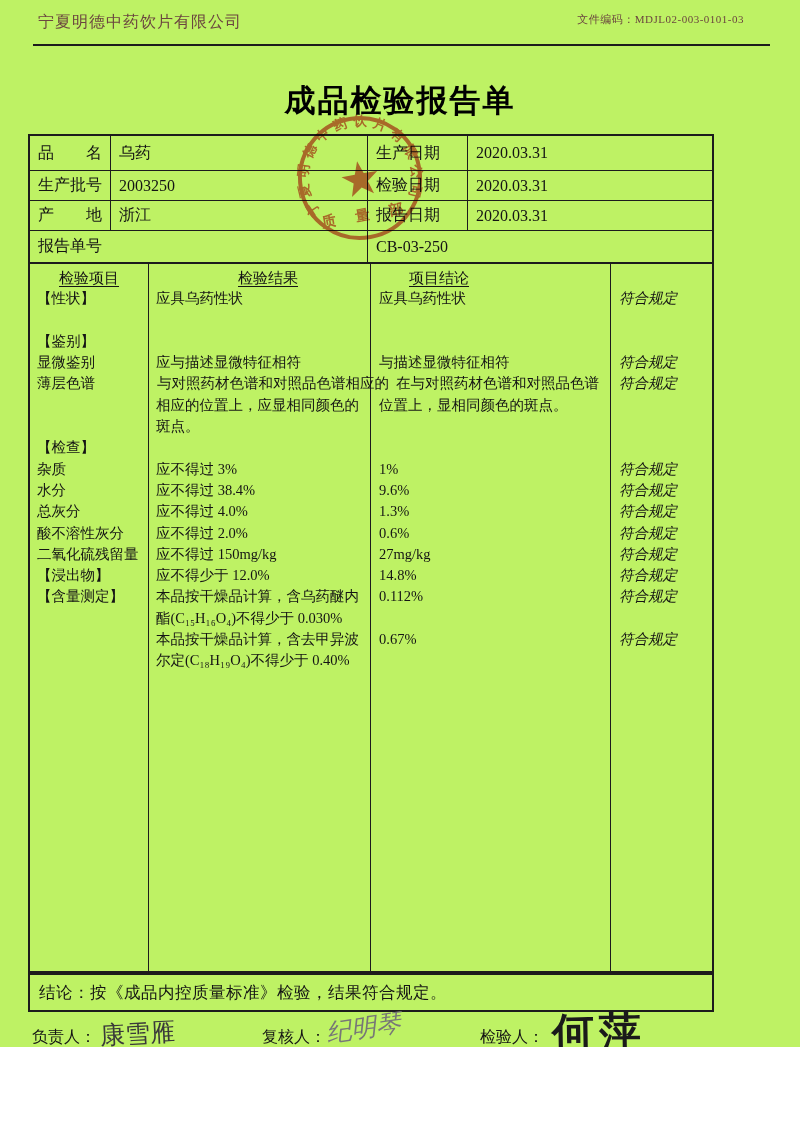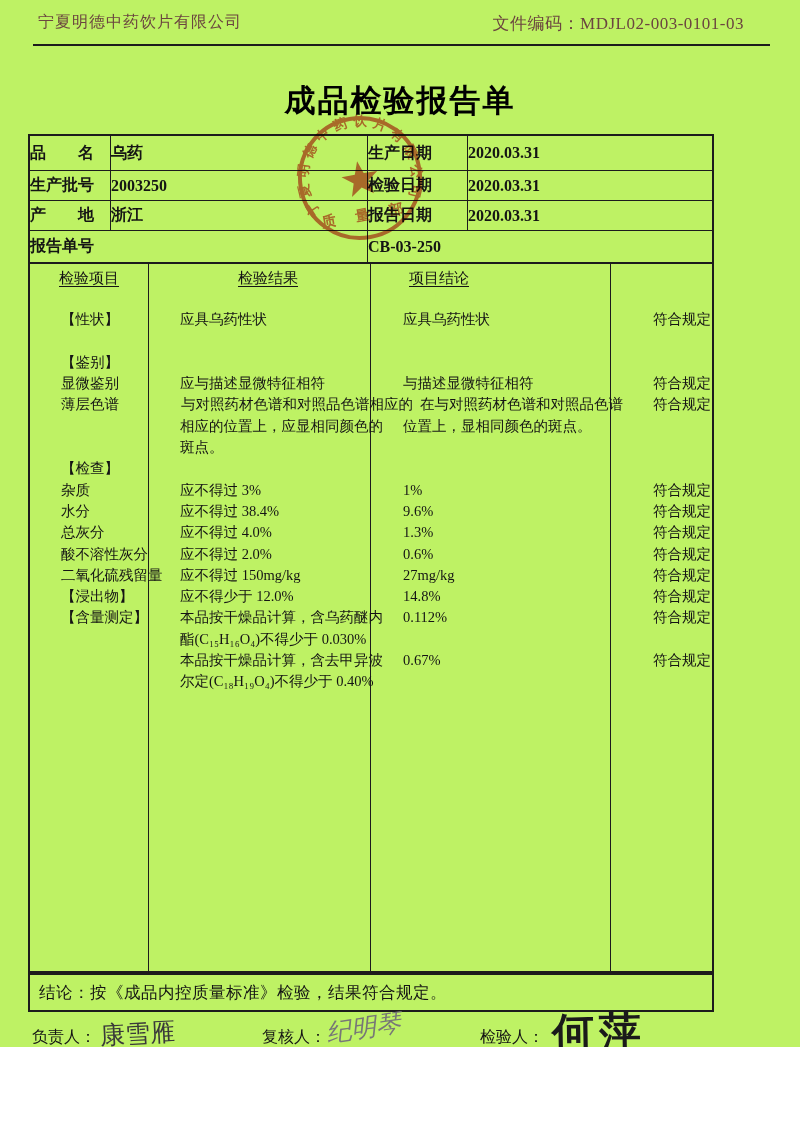--- a/index.html
+++ b/index.html
@@ -3,52 +3,52 @@
 <meta charset="utf-8">
 <style>
   html,body{margin:0;padding:0;background:#ffffff;}
   *{box-sizing:border-box;}
   .page{
     position:relative;width:800px;height:1047px;background:#bef264;overflow:hidden;
     font-family:"Liberation Serif","DejaVu Serif","DejaVu Sans",serif;color:#141414;
   }
   
   .hdr-left{position:absolute;left:38px;top:12px;font-size:16px;color:#6b463f;letter-spacing:1px;}
-  .hdr-right{position:absolute;right:56px;top:12px;font-size:17px;color:#6b463f;letter-spacing:.5px;}
+  .hdr-right{position:absolute;right:56px;top:12px;font-size:11px;color:#6b463f;letter-spacing:.5px;}
   .hdr-rule{position:absolute;left:33px;right:30px;top:44px;height:2px;background:#1c1c1c;}
   
   .title{position:absolute;left:0;right:0;top:80px;text-align:center;
     font-size:31px;font-weight:bold;letter-spacing:2px;color:#000;}
   
   .info-table{
     position:absolute;left:28px;top:134px;width:686px;
     border:2px solid #1c1c1c;border-bottom:none;
     display:grid;grid-template-columns:80px 257px 100px 245px;
     grid-template-rows:34px 30px 30px 32px;font-size:16px;
   }
-  .ic{display:flex;align-items:center;white-space:nowrap;font-weight:bold;}
+  .ic{display:flex;align-items:center;padding-left:8px;white-space:nowrap;}
   .ic.bl{border-left:1px solid #1c1c1c;}
   .ic.bt{border-top:1px solid #1c1c1c;}
   .ic.span2a{grid-column:1/3;}
   .ic.span2b{grid-column:3/5;}
   
   .main-table{position:absolute;left:28px;top:262px;width:686px;height:711px;border:2px solid #1c1c1c;}
   .vline{position:absolute;top:0;bottom:0;width:1px;background:#1c1c1c;}
   .v1{left:118px;} .v2{left:340px;} .v3{left:580px;}
   .mhead{position:absolute;left:0;top:5px;width:100%;display:flex;font-size:15px;}
   .mh{text-align:center;}
   .mh span{text-decoration:underline;text-underline-offset:3px;}
   .mh.w1{width:118px;} .mh.w2{width:222px;} .mh.w3{width:240px;} .mh.w4{width:102px;}
-  .tlines{position:absolute;left:0;top:24px;width:100%;margin-left:24px;}
+  .tlines{position:absolute;left:0;top:3px;width:100%;}
   .tline{display:flex;height:21.3px;line-height:21.3px;font-size:14.5px;white-space:nowrap;}
   .tcell{overflow:visible;}
   .tcell.c1{width:118px;padding-left:7px;}
   .tcell.c2{width:222px;padding-left:8px;}
   .tcell.c3{width:240px;padding-left:9px;}
-  .tcell.c4{width:102px;padding-left:19px;}
+  .tcell.c4{width:102px;padding-left:9px;font-style:italic;}
   
   .conclusion{position:absolute;left:28px;top:973px;width:686px;height:39px;
     border:2px solid #1c1c1c;display:flex;align-items:center;padding-left:9px;
     font-size:16.5px;letter-spacing:.5px;}
   
   .sig-row{position:absolute;left:0;top:1005px;width:800px;height:90px;}
   .sig-label{position:absolute;font-size:16px;color:#141414;font-family:Liberation Serif, serif;}
   .lab1{left:32px;top:22px;} .lab2{left:262px;top:22px;} .lab3{left:480px;top:22px;}
   .sig-name{position:absolute;white-space:nowrap;}
   .sig1{left:100px;top:12px;font-size:25px;color:#3a3a3a;transform:rotate(-3deg);}

